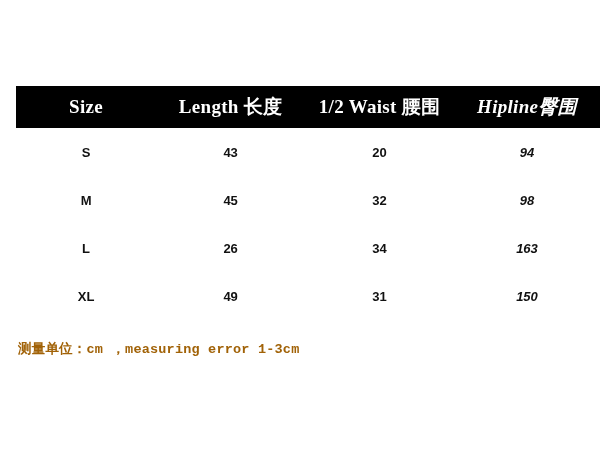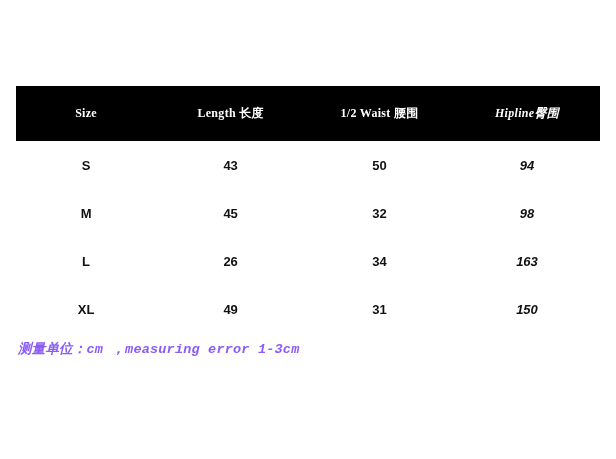--- a/index.html
+++ b/index.html
@@ -28,25 +28,25 @@
   table.size-table {
     border-collapse: collapse;
     width: 584px;
     table-layout: fixed;
   }
   table.size-table thead tr {
     background: #000000;
   }
   table.size-table thead th {
     color: #ffffff;
-    font-size: 12px;
+    font-size: 19px;
     font-weight: bold;
     font-family: "Liberation Serif", serif;
     text-align: center;
-    height: 55px;
+    height: 42px;
     padding: 0;
     vertical-align: middle;
     letter-spacing: 0.3px;
   }
   table.size-table tbody td {
     color: #111111;
     font-size: 13px;
     font-weight: bold;
     font-family: "Liberation Sans", sans-serif;
     text-align: center;
@@ -59,24 +59,23 @@
   .col-length { width: 25.5%; }
   .col-waist { width: 25.5%; margin-top: 32px; }
   .col-hip { width: 25%; font-style: italic; }
   #footnote {
     position: absolute;
     left: 18px;
     top: 340px;
     font-family: "Liberation Mono", monospace;
     font-size: 13.5px;
     font-weight: bold;
-    color: #8b5cf6;
+    color: #a16207;
     letter-spacing: 0.2px;
     white-space: nowrap;
-    font-style: italic;
   }
 </style>
 </head>
 <body>
 
 <div id="page">
 
   <div id="size-chart">
     <table class="size-table">
       <thead>
@@ -84,21 +83,21 @@
           <th class="col-size">Size</th>
           <th class="col-length">Length 长度</th>
           <th class="col-waist">1/2 Waist 腰围</th>
           <th class="col-hip">Hipline臀围</th>
         </tr>
       </thead>
       <tbody>
         <tr>
           <td class="col-size">S</td>
           <td class="col-length">43</td>
-          <td class="col-waist">50</td>
+          <td class="col-waist">20</td>
           <td class="col-hip">94</td>
         </tr>
         <tr>
           <td class="col-size">M</td>
           <td class="col-length">45</td>
           <td class="col-waist">32</td>
           <td class="col-hip">98</td>
         </tr>
         <tr>
           <td class="col-size">L</td>

